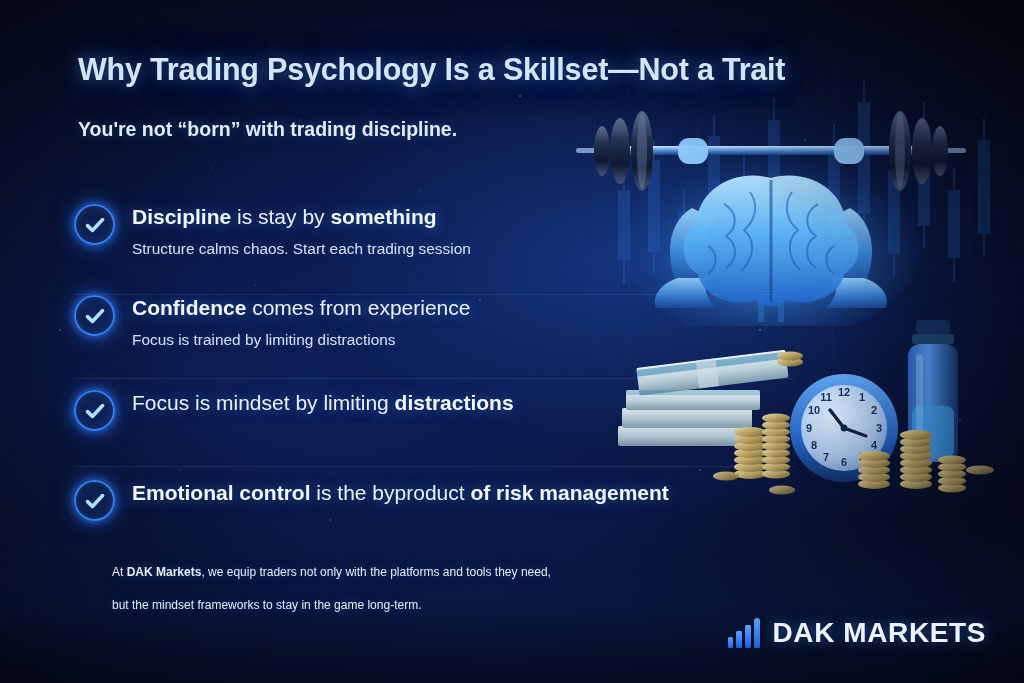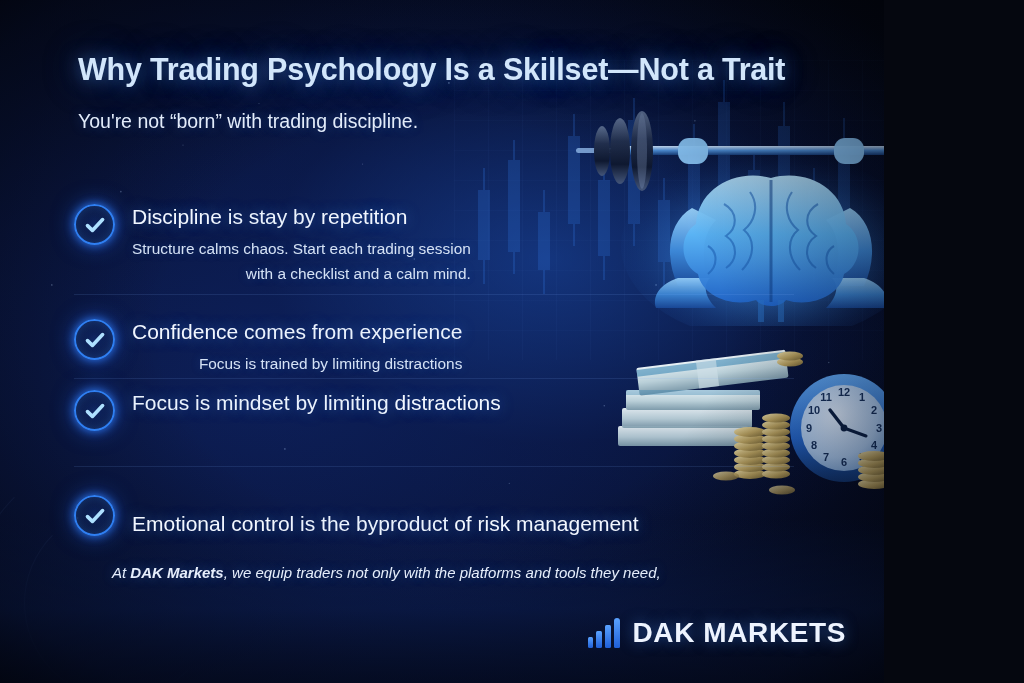--- a/index.html
+++ b/index.html
@@ -5,21 +5,21 @@
 <style>
   * { margin:0; padding:0; box-sizing:border-box; }
   html,body { background:#05070f; }
   body {
     font-family:"Liberation Sans", sans-serif;
     -webkit-font-smoothing:antialiased;
   }
 
   .canvas {
     position:relative;
-    width:884px;
+    width:1024px;
     height:683px;
     overflow:hidden;
     background:
       radial-gradient(ellipse 70% 60% at 62% 38%, rgba(28,78,175,0.55) 0%, rgba(12,32,92,0.30) 45%, rgba(0,0,0,0) 75%),
       radial-gradient(ellipse 90% 80% at 30% 55%, #0d1f58 0%, #0a1640 42%, #060d27 75%, #03060f 100%),
       linear-gradient(135deg, #060b1e 0%, #0b1740 38%, #102a6b 62%, #081233 85%, #040813 100%);
   }
 
   
   .bg-vignette{
@@ -59,73 +59,72 @@
 
   
   .headline{
     position:absolute; left:78px; top:52px;
     font-size:30.5px; font-weight:bold; letter-spacing:-0.2px;
     color:#d2e6fb;
     text-shadow:0 0 18px rgba(90,160,255,0.55), 0 0 42px rgba(50,110,230,0.35);
     white-space:nowrap;
   }
   .subhead{
-    position:absolute; left:78px; top:104px;
-    font-size:19.5px; line-height:35px; font-weight:400;
+    position:absolute; left:78px; top:112px;
+    font-size:19.5px; line-height:35px; font-weight:700;
     color:#e3ecfa;
     text-shadow:0 0 12px rgba(60,120,220,0.45);
   }
   .subhead div{ white-space:nowrap; }
 
   
   .bullets{ position:absolute; left:74px; top:196px; width:720px; }
   .bullet{
     position:relative;
     display:flex; align-items:flex-start; gap:17px;
     padding:0 0 0 0;
   }
   .bullet + .bullet{ border-top:1px solid rgba(130,180,255,0.13); }
 
   .b1{ height:98px; padding-top:8px; }
-  .b2{ height:84px; padding-top:24px; }
+  .b2{ height:84px; padding-top:0; }
   .b3{ height:88px; padding-top:11px; }
-  .b4{ height:70px; padding-top:13px;align-items:flex-end; }
+  .b4{ height:70px; padding-top:13px; }
 
   .check{
     flex:0 0 auto; position:relative; width:41px; height:41px;
     border-radius:50%;
     border:2.1px solid #2f7ff2;
     background:radial-gradient(circle at 50% 50%, rgba(20,52,128,0.55) 0%, rgba(8,20,58,0.25) 70%, rgba(6,14,40,0) 100%);
     box-shadow:
       0 0 10px rgba(48,128,255,0.85),
       0 0 22px rgba(40,110,255,0.55),
       inset 0 0 12px rgba(60,140,255,0.35);
   }
   .check svg{ position:absolute; left:50%; top:50%; transform:translate(-50%,-50%); }
 
   .btext{ padding-top:1px; }
   .bhead{
     font-size:21px; line-height:1.15; color:#eaf2fd; font-weight:400;
     text-shadow:0 0 13px rgba(70,140,245,0.55);
     white-space:nowrap;
   }
-  .bhead b{ font-weight:normal; color:#f2f7ff; }
+  .bhead b{ font-weight:bold; color:#f2f7ff; }
   .bsub{
     margin-top:7px;
     font-size:15.4px; line-height:25px; color:#d5e2f5; font-weight:400;
     text-shadow:0 0 9px rgba(50,110,210,0.35);
   }
-  .bsub span{ display:block; white-space:nowrap;text-align:right; }
+  .bsub span{ display:block; white-space:nowrap; }
 
   
   .footer{
     position:absolute; left:112px; top:556px;
-    font-size:15px; line-height:33px; color:#e6eefb; font-weight:400;
+    font-size:12px; line-height:33px; color:#e6eefb; font-weight:400;
     text-shadow:0 0 12px rgba(60,120,220,0.45);
-    font-style:italic;
   }
   .footer div{ white-space:nowrap; }
   .footer b{ font-weight:bold; }
 
   .logo{
     position:absolute; right:38px; bottom:34px;
     display:flex; align-items:center; gap:13px;
   }
   .logo-bars{ display:flex; align-items:flex-end; gap:3.2px; height:30px; }
   .logo-bars i{ display:block; width:5.6px; background:linear-gradient(to bottom,#5aa2ff,#1f5fd8); border-radius:1.5px;}
@@ -420,24 +419,23 @@
 
   <div class="bullets">
 
     <div class="bullet b1">
       <span class="check">
         <svg width="24" height="24" viewBox="0 0 24 24" fill="none">
           <path d="M4.5 12.6 L9.4 17.4 L19.6 6.6" stroke="#aee0ff" stroke-width="3.6" stroke-linecap="round" stroke-linejoin="round"></path>
         </svg>
       </span>
       <div class="btext">
-        <div class="bhead"><b>Discipline</b><span> is stay by </span><b>repetition</b></div>
+        <div class="bhead"><b>Discipline</b><span> is stay by </span><b>something</b></div>
         <div class="bsub">
           <span>Structure calms chaos. Start each trading session</span>
-          <span>with a checklist and a calm mind.</span>
         </div>
       </div>
     </div>
 
     <div class="bullet b2">
       <span class="check">
         <svg width="24" height="24" viewBox="0 0 24 24" fill="none">
           <path d="M4.5 12.6 L9.4 17.4 L19.6 6.6" stroke="#aee0ff" stroke-width="3.6" stroke-linecap="round" stroke-linejoin="round"></path>
         </svg>
       </span>
@@ -468,20 +466,21 @@
       </span>
       <div class="btext">
         <div class="bhead"><b>Emotional control</b><span> is the byproduct </span><b>of risk management</b></div>
       </div>
     </div>
 
   </div>
 
   <div class="footer">
     <div><span>At </span><b>DAK Markets</b><span>, we equip traders not only with the platforms and tools they need,</span></div>
+    <div>but the mindset frameworks to stay in the game long-term.</div>
   </div>
 
   <div class="logo">
     <span class="logo-bars">
       <i></i>
         <i></i>
         <i></i>
         <i></i>
     </span>
     <span class="logo-text">DAK MARKETS</span>

